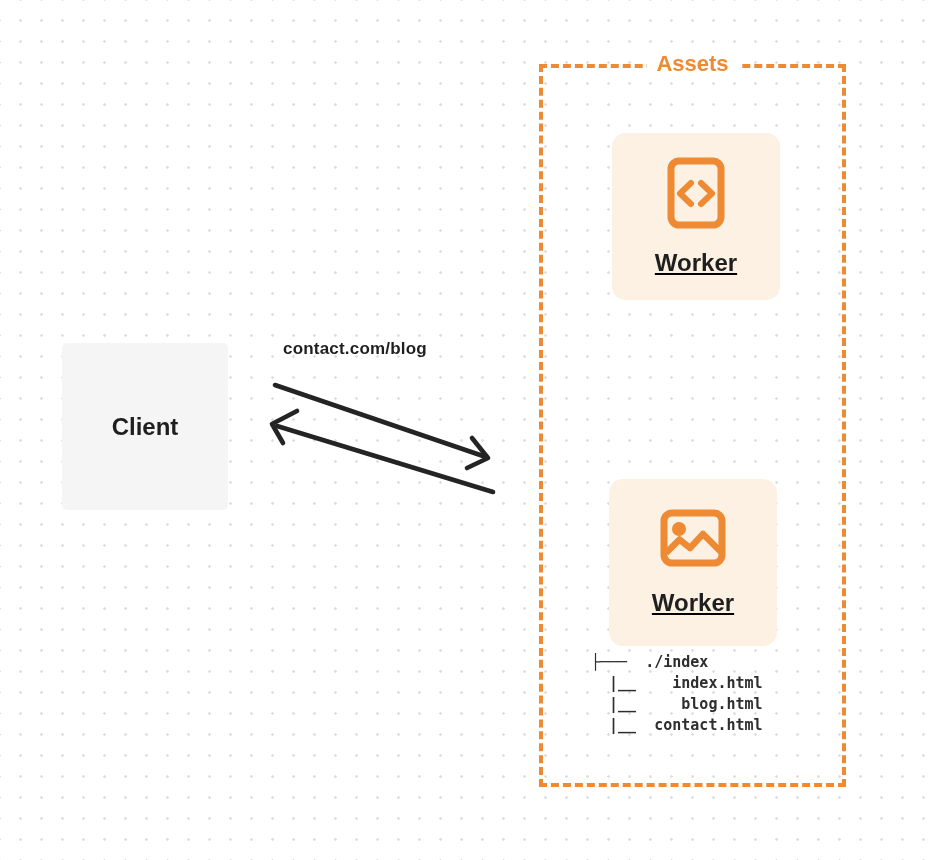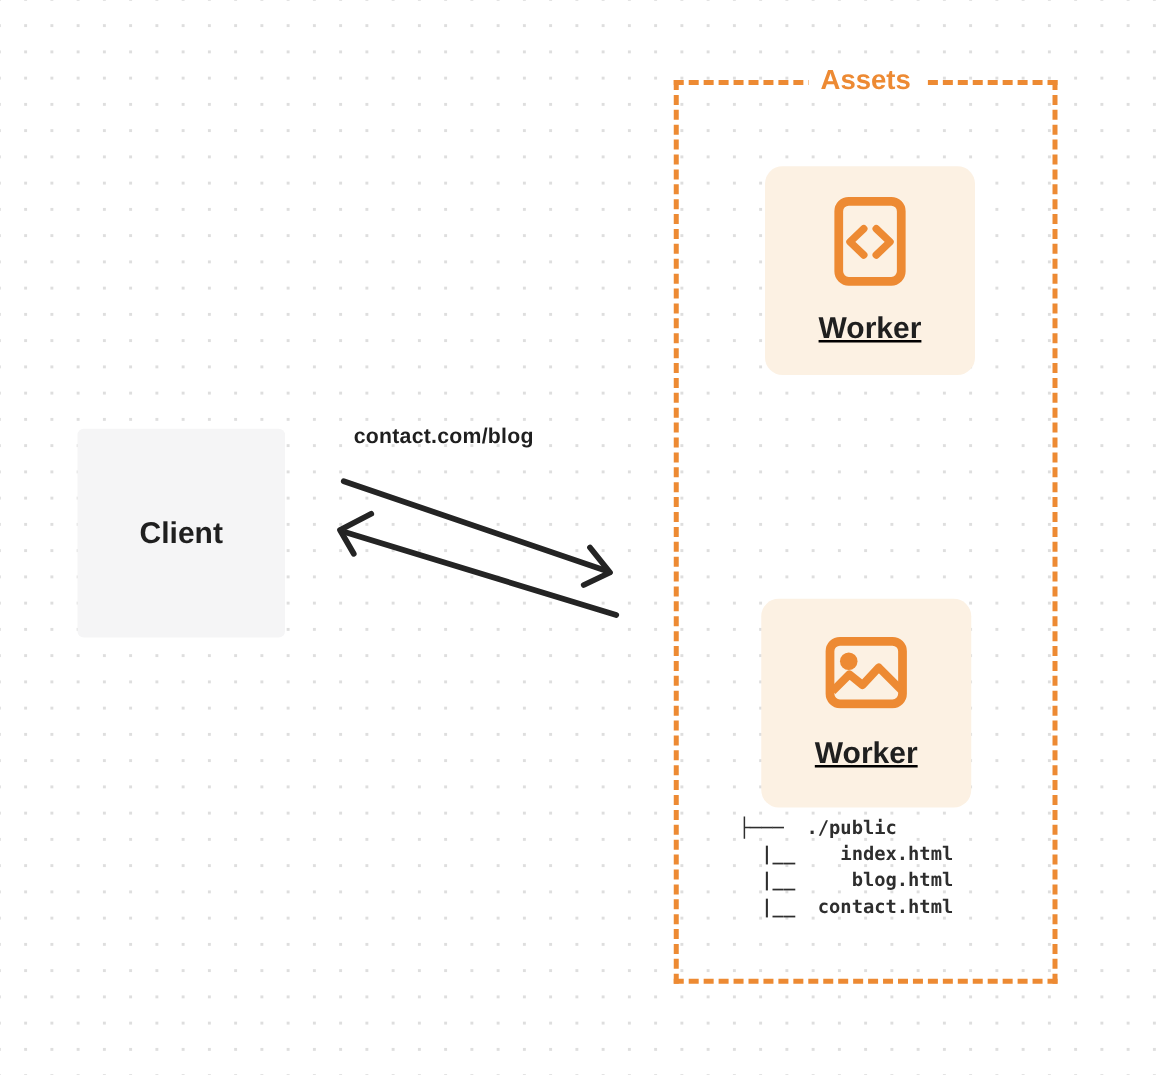--- a/index.html
+++ b/index.html
@@ -98,19 +98,19 @@
 
     <div class="card card-assets">
       <svg width="66" height="58" viewBox="0 0 66 58">
         <rect class="icon-stroke" x="4" y="4" width="58" height="50" rx="8" stroke-width="7"></rect>
         <circle class="icon-fill" cx="19" cy="20" r="7"></circle>
         <path class="icon-stroke" d="M6 44 L19.5 30.5 L30 39 L43 25 L61 43" stroke-width="6.5" stroke-linejoin="round"></path>
       </svg>
       <span class="card-label">Worker</span>
     </div>
 
-    <pre class="file-tree">├───  ./public
+    <pre class="file-tree">├───  ./index
   |__    index.html
   |__     blog.html
   |__  contact.html</pre>
   </div>
 
 </div>
 
 </body></html>

